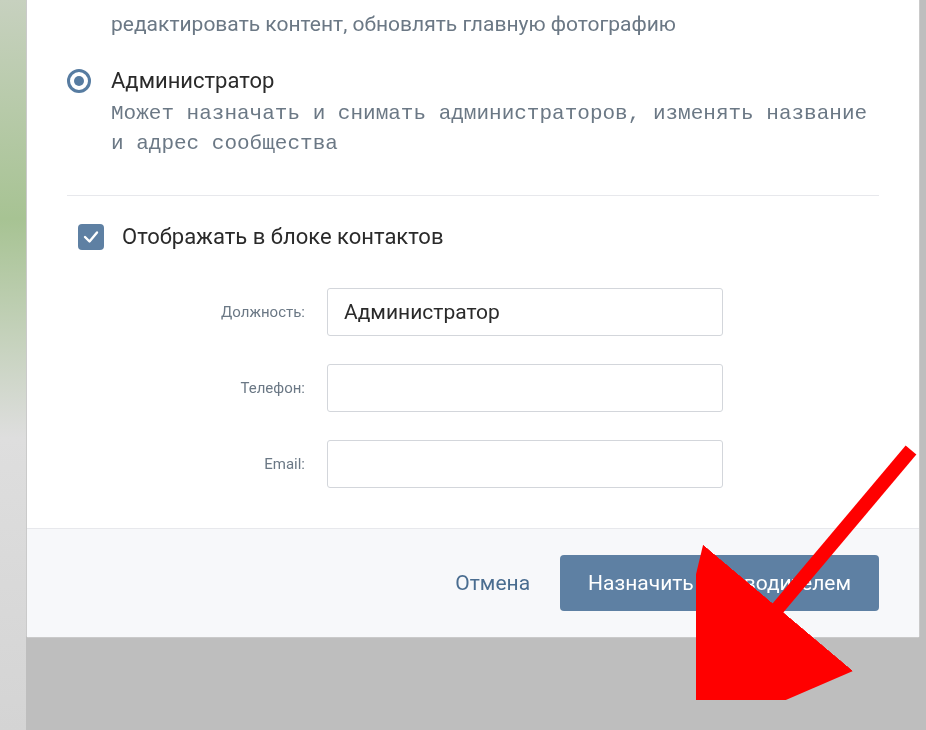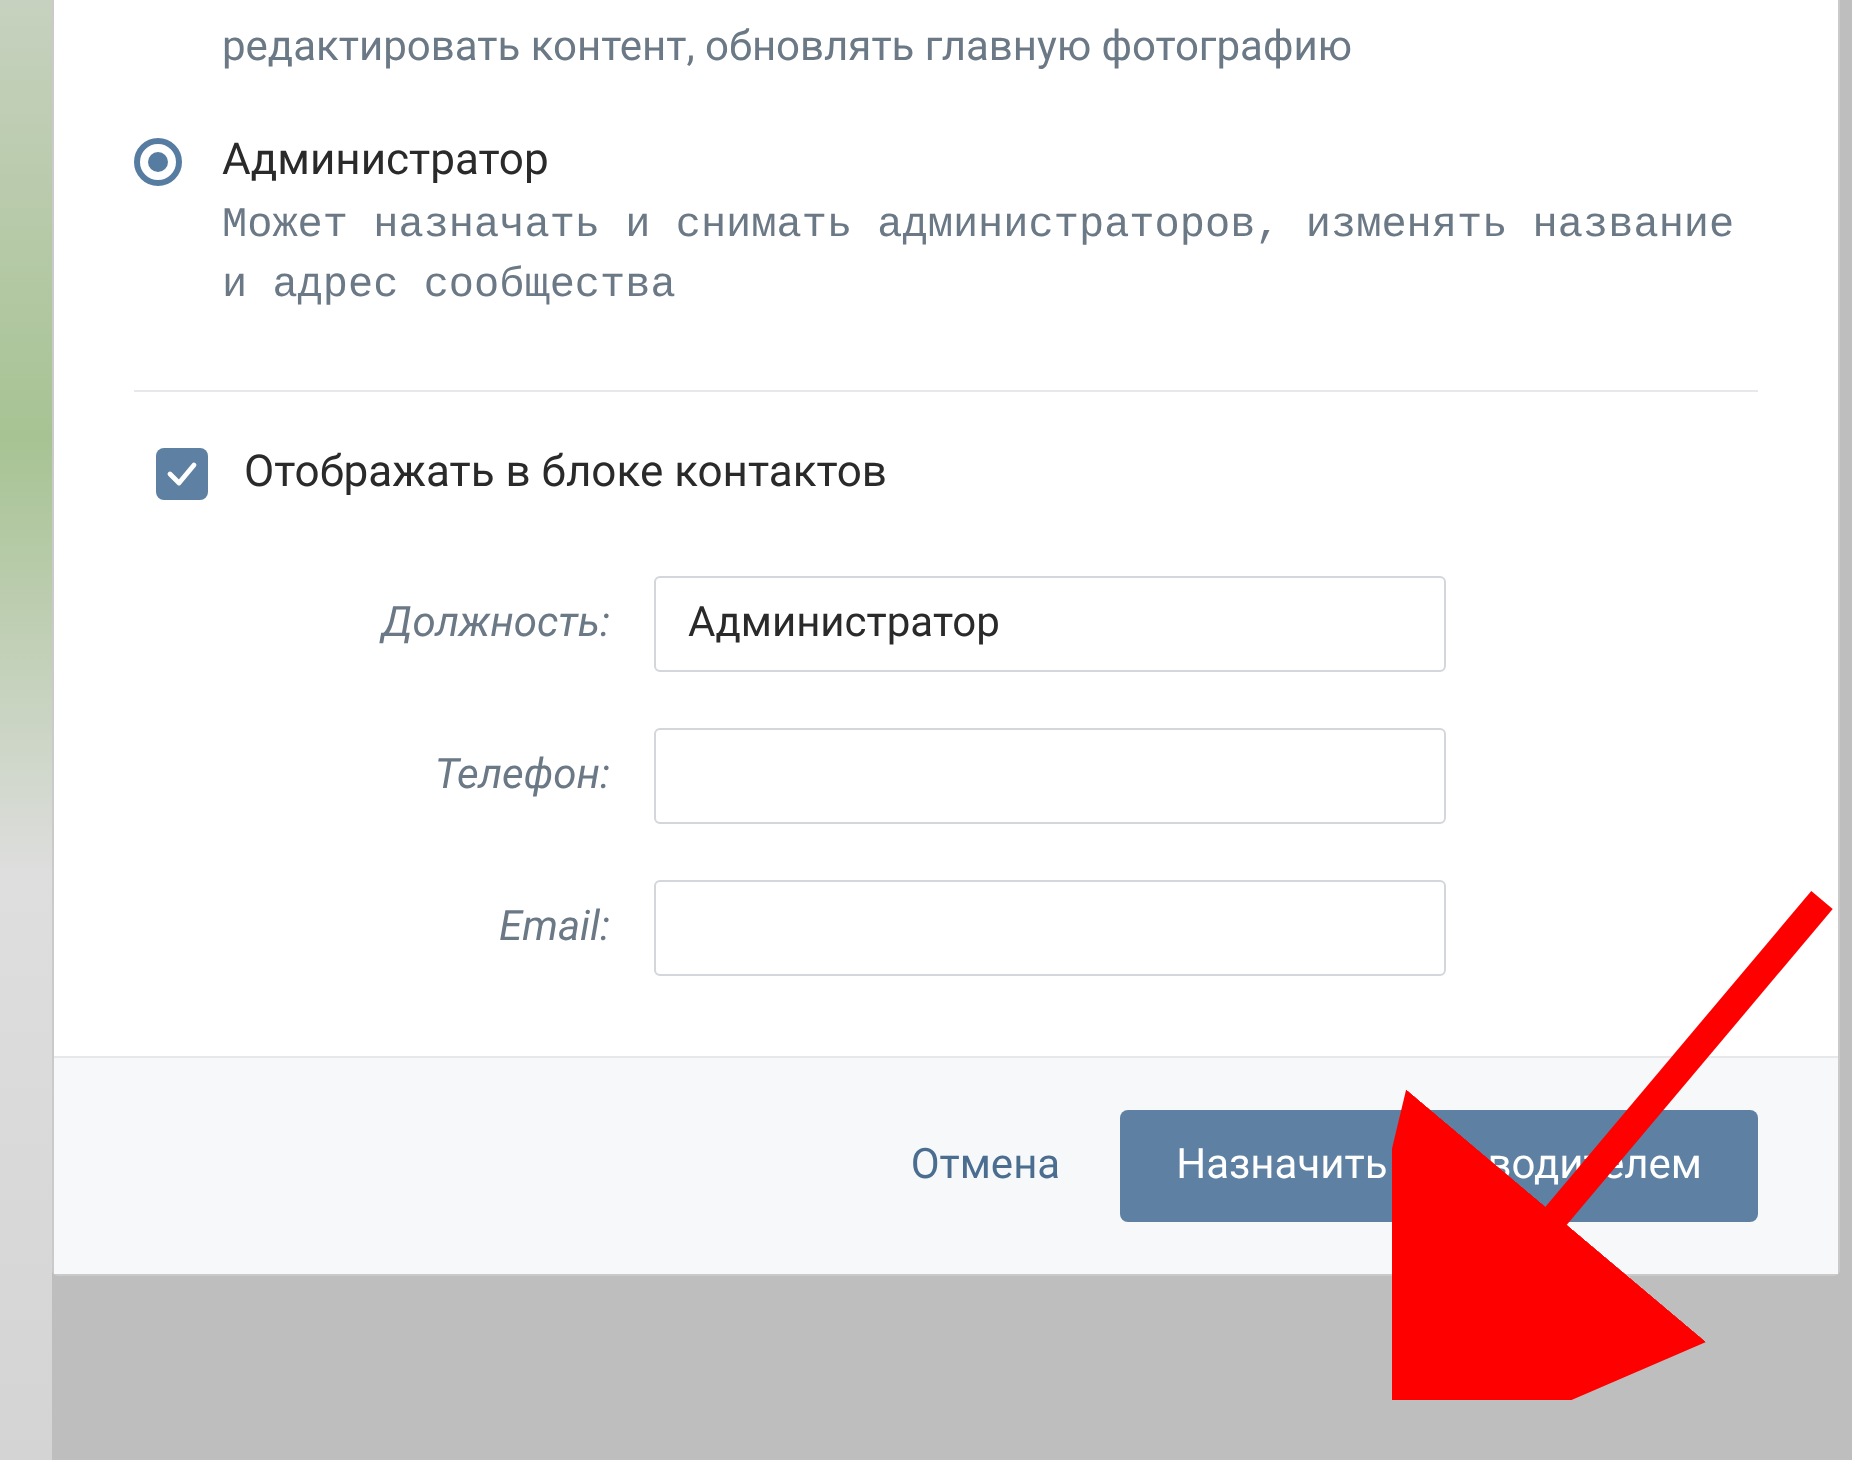--- a/index.html
+++ b/index.html
@@ -104,23 +104,22 @@
     .form-row {
       display: flex;
       align-items: center;
       margin-top: 28px;
     }
     .form-row:first-of-type { margin-top: 38px; }
     .form-label {
       width: 260px;
       text-align: right;
       color: #6b7885;
-      font-size: 21px;
+      font-size: 15px;
       padding-right: 22px;
-      font-style: italic;
     }
     .form-input {
       width: 396px;
       height: 48px;
       border: 1px solid #d3d6db;
       border-radius: 3px;
       padding: 0 16px;
       font-size: 21px;
       color: #2a2a2a;
       outline: none;

